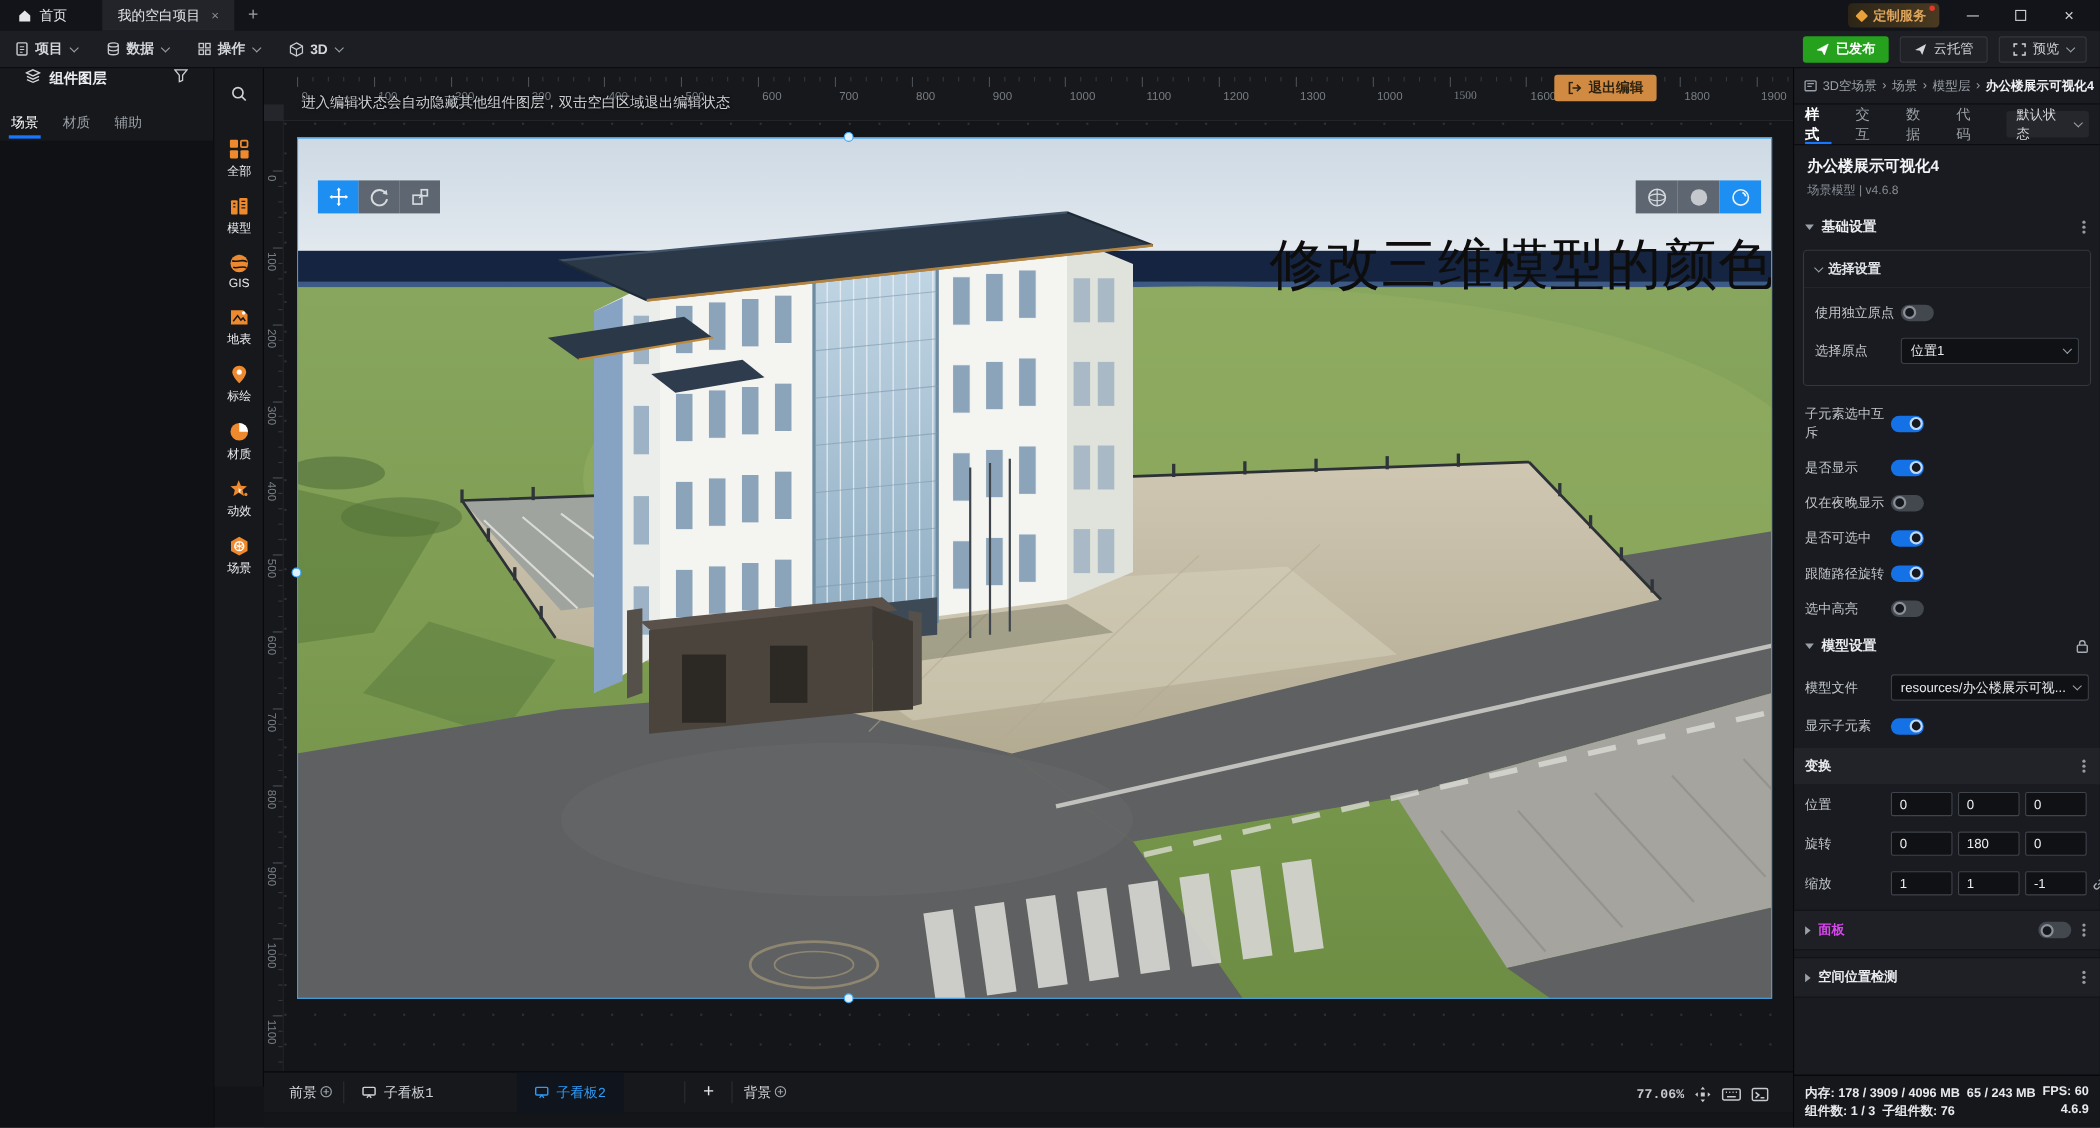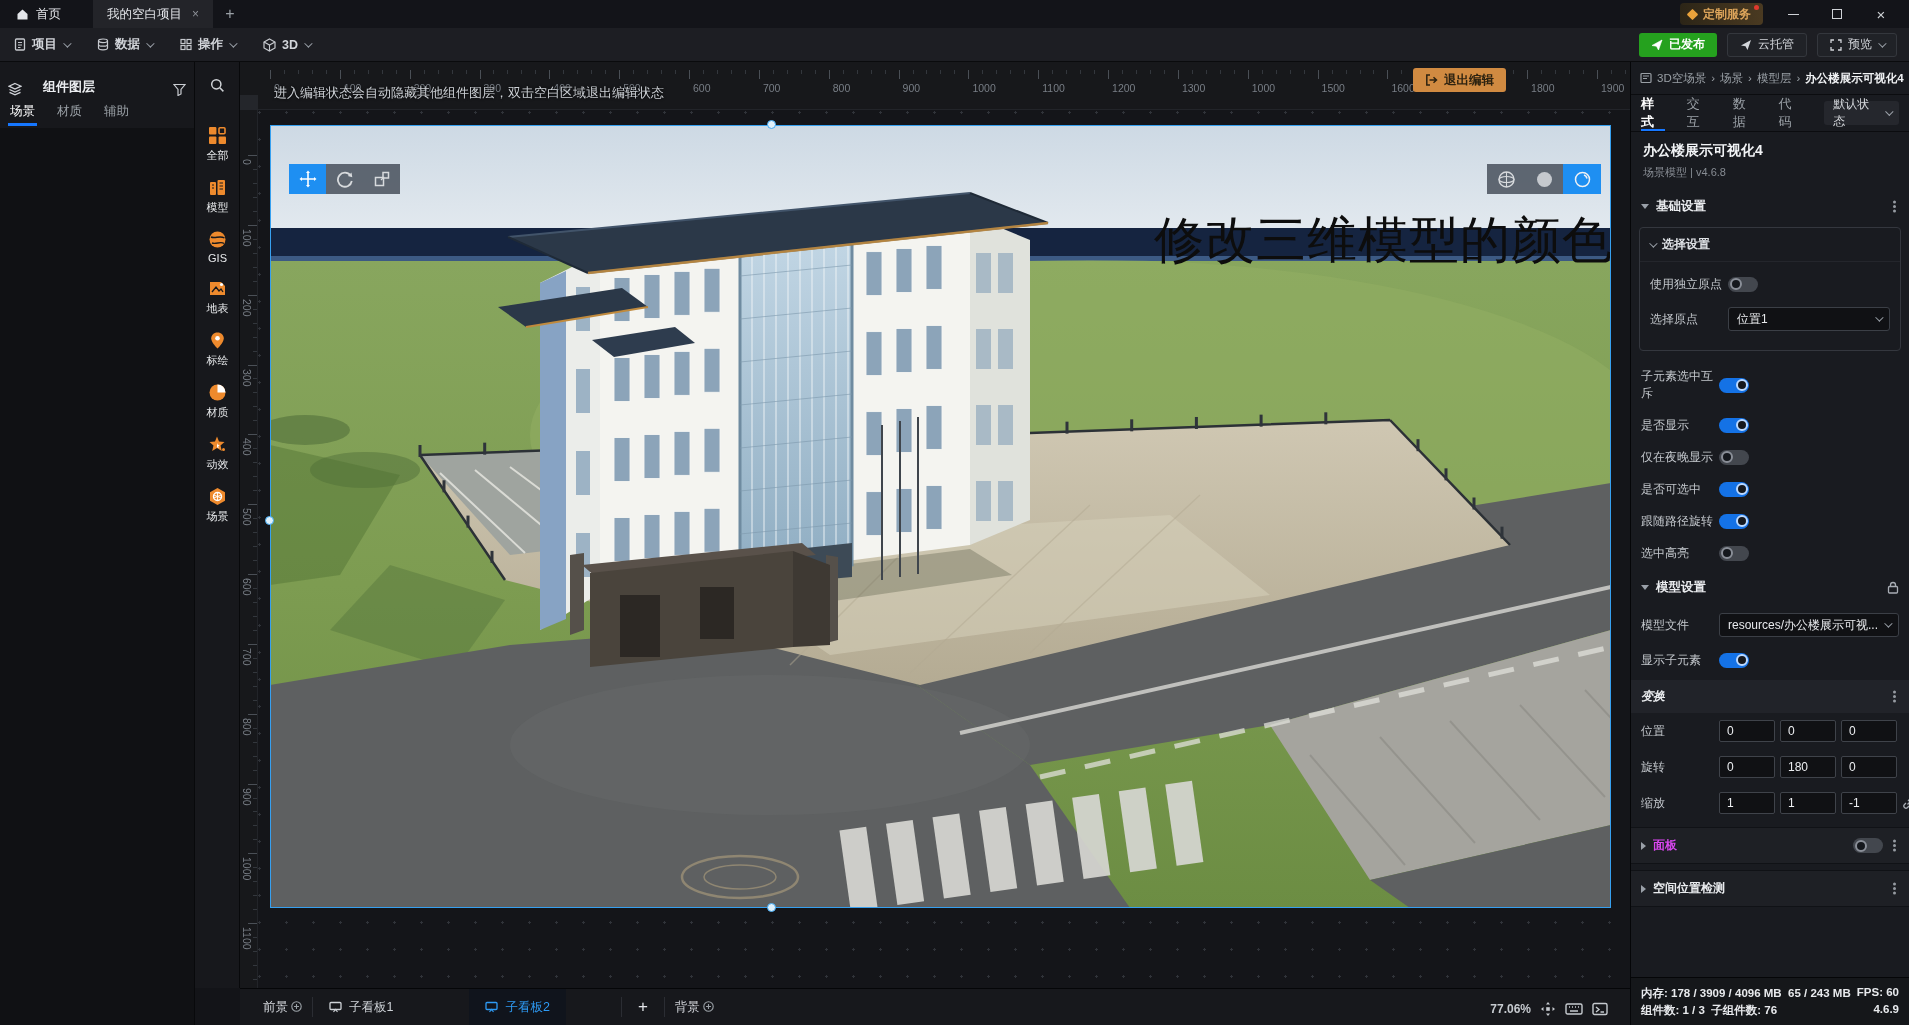--- a/index.html
+++ b/index.html
@@ -30,21 +30,21 @@
   .menubar-right { margin-left:auto; display:flex; align-items:center; gap:10px; padding-right:12px; }
   .btn { display:flex; align-items:center; gap:6px; height:24px; padding:0 12px; border-radius:3px; font-size:12px; }
   .btn-green { background:#25a11e; color:#fff; font-weight:bold; }
   .btn-dark { background:#202227; border:1px solid #34373d; color:#d2d5da; }
 
   .micon { display:inline-flex; }
   svg { display:block; }
 
   
   .left-panel { position:absolute; left:0; top:62px; width:195px; height:963px; background:#17181c; border-right:1px solid #08090b; }
-  .lp-head { display:flex; align-items:flex-end; gap:21px; height:34px; padding:0 8px; }
+  .lp-head { display:flex; align-items:flex-start; gap:8px; height:34px; padding:0 23px; }
   .lp-title { color:#eceef1; font-size:13px; font-weight:bold; flex:1; }
   .lp-tabs { display:flex; gap:22px; padding:0 10px; height:30px; align-items:center; }
   .lp-tab { font-size:12.5px; color:#9aa0a6; position:relative; height:100%; display:flex; align-items:center; }
   .lp-tab.active { color:#fff; }
   .lp-tab.active::after { content:""; position:absolute; left:-2px; right:-2px; bottom:0; height:3px; background:#1677ff; }
   .lp-body { position:absolute; left:0; top:66px; right:0; bottom:0; background:#101114; }
 
   
   .tool-strip { position:absolute; left:195px; top:62px; width:45px; height:926px; background:#17181c; border-right:1px solid #08090b; }
   .strip-search { position:absolute; left:0; top:16px; width:45px; display:flex; justify-content:center; }
@@ -71,21 +71,21 @@
   
   .canvas { position:absolute; left:30px; top:63px; width:1341px; height:783px; background:#dfe7ee; }
   .overlay-title { position:absolute; left:884px; top:82px; font-size:50px; font-weight:500; color:#0d0d0d; letter-spacing:1px; white-space:nowrap; }
   .selection { position:absolute; inset:0; border:1.5px solid #36a0f0; pointer-events:none; }
   .handle { position:absolute; width:9px; height:9px; border-radius:50%; background:#dff0fb; border:1.5px solid #42a9f3; }
   .vp-tools { position:absolute; display:flex; }
   .vp-btn { width:37px; height:30px; display:flex; align-items:center; justify-content:center; background:rgba(72,80,92,.85); }
   .vp-btn.active { background:#1e8ff2; }
 
   
-  .boards-bar { position:absolute; left:0; bottom:0; width:100%; height:37px; background:#17181c; border-top:1px solid #050608; display:flex; align-items:center; font-size:12.5px; }
+  .boards-bar { position:absolute; left:0; bottom:14px; width:100%; height:37px; background:#17181c; border-top:1px solid #050608; display:flex; align-items:center; font-size:12.5px;font-family:Liberation Mono, monospace; }
   .bb-item { display:flex; align-items:flex-start; gap:3px; padding:0 10px; color:#d2d5da; }
   .bb-tab { display:flex; align-items:center; gap:7px; padding:0 16px; height:37px; color:#cfd3d8; }
   .bb-tab.active { color:#2e9bf5; background:#10141c; }
   .bb-sep { width:1px; height:20px; background:#2b2d33; }
   .bb-plus { padding:0 16px; color:#e3e5e9; font-size:17px; }
   .sup-add { margin-top:2px; }
   .canvas-status { position:absolute; right:22px; bottom:8px; display:flex; align-items:center; gap:9px; color:#c6cacf; font-size:12px; font-weight:bold; }
 
   
   .inspector { position:absolute; left:1630px; top:62px; width:279px; height:963px; background:#191b20; border-left:1px solid #050608; font-size:12px; }
@@ -110,21 +110,21 @@
   .row .lab { width:78px; color:#c3c7cc; flex-shrink:0; }
   .toggle { position:relative; width:30px; height:15px; border-radius:8px; }
   .toggle.on { background:#1472e6; }
   .toggle.off { background:#43474e; }
   .toggle::after { content:""; position:absolute; top:1.5px; width:12px; height:12px; border-radius:50%; background:#15181d; }
   .toggle.on::after { right:1.5px; border:2px solid #bcd9ff; width:8px; height:8px; }
   .toggle.off::after { left:1.5px; border:2px solid #8a8f98; width:8px; height:8px; }
   .select { flex:1; display:flex; align-items:center; height:24px; background:#101114; border:1px solid #3b3f46; border-radius:3px; padding:0 8px; color:#e8eaed; }
   .select .val { flex:1; white-space:nowrap; overflow:hidden; }
   .subsec { display:flex; align-items:center; gap:7px; background:#212329; padding:8px 10px; margin-top:4px; }
-  .subsec .t { flex:1; color:#e9ebee; font-weight:bold;font-style:italic; }
+  .subsec .t { flex:1; color:#e9ebee; font-weight:bold; }
   .vec3 { display:flex; gap:5px; flex:1; align-items:center; }
   .vec3 input { width:56px; height:22px; background:#101114; border:1px solid #3f434a; border-radius:2px; color:#eceef1; font-size:12px; padding:0 7px; font-family:inherit; }
   .bar-row { display:flex; align-items:center; gap:7px; background:#1e2025; border-top:1px solid #101216; border-bottom:1px solid #101216; padding:9px 10px; margin-top:6px; }
   .bar-row .t { flex:1; font-weight:bold; color:#e9ebee; }
   .bar-row.disabled .t { color:#d946ef; }
   .insp-footer { position:absolute; left:0; bottom:0; width:100%; background:#15171a; border-top:1px solid #050608; padding:6px 10px 5px; font-size:11.5px; color:#e8eaed; font-weight:bold; }
   .foot-line { display:flex; justify-content:space-between; margin:2px 0; }
 
   .search-mini { display:inline-flex; }
 </style>
@@ -443,21 +443,21 @@
           <div class="htick minor" style="left: 965.856px;"></div>
           <div class="htick minor" style="left: 979.824px;"></div>
           <div class="htick minor" style="left: 993.792px;"></div>
           <div class="htick" style="left: 1007.76px;"></div>
           <div class="hlab" style="left: 1011.76px;">1000</div>
           <div class="htick minor" style="left: 1021.73px;"></div>
           <div class="htick minor" style="left: 1035.7px;"></div>
           <div class="htick minor" style="left: 1049.66px;"></div>
           <div class="htick minor" style="left: 1063.63px;"></div>
           <div class="htick" style="left: 1077.6px;"></div>
-          <div class="hlab" style="left: 1081.6px;">1500</div>
+          <div class="hlab" style="left: 1081.6px; font-family: Liberation Serif, serif;">1500</div>
           <div class="htick minor" style="left: 1091.57px;"></div>
           <div class="htick minor" style="left: 1105.54px;"></div>
           <div class="htick minor" style="left: 1119.5px;"></div>
           <div class="htick minor" style="left: 1133.47px;"></div>
           <div class="htick" style="left: 1147.44px;"></div>
           <div class="hlab" style="left: 1151.44px;">1600</div>
           <div class="htick minor" style="left: 1161.41px;"></div>
           <div class="htick minor" style="left: 1175.38px;"></div>
           <div class="htick minor" style="left: 1189.34px;"></div>
           <div class="htick minor" style="left: 1203.31px;"></div>

